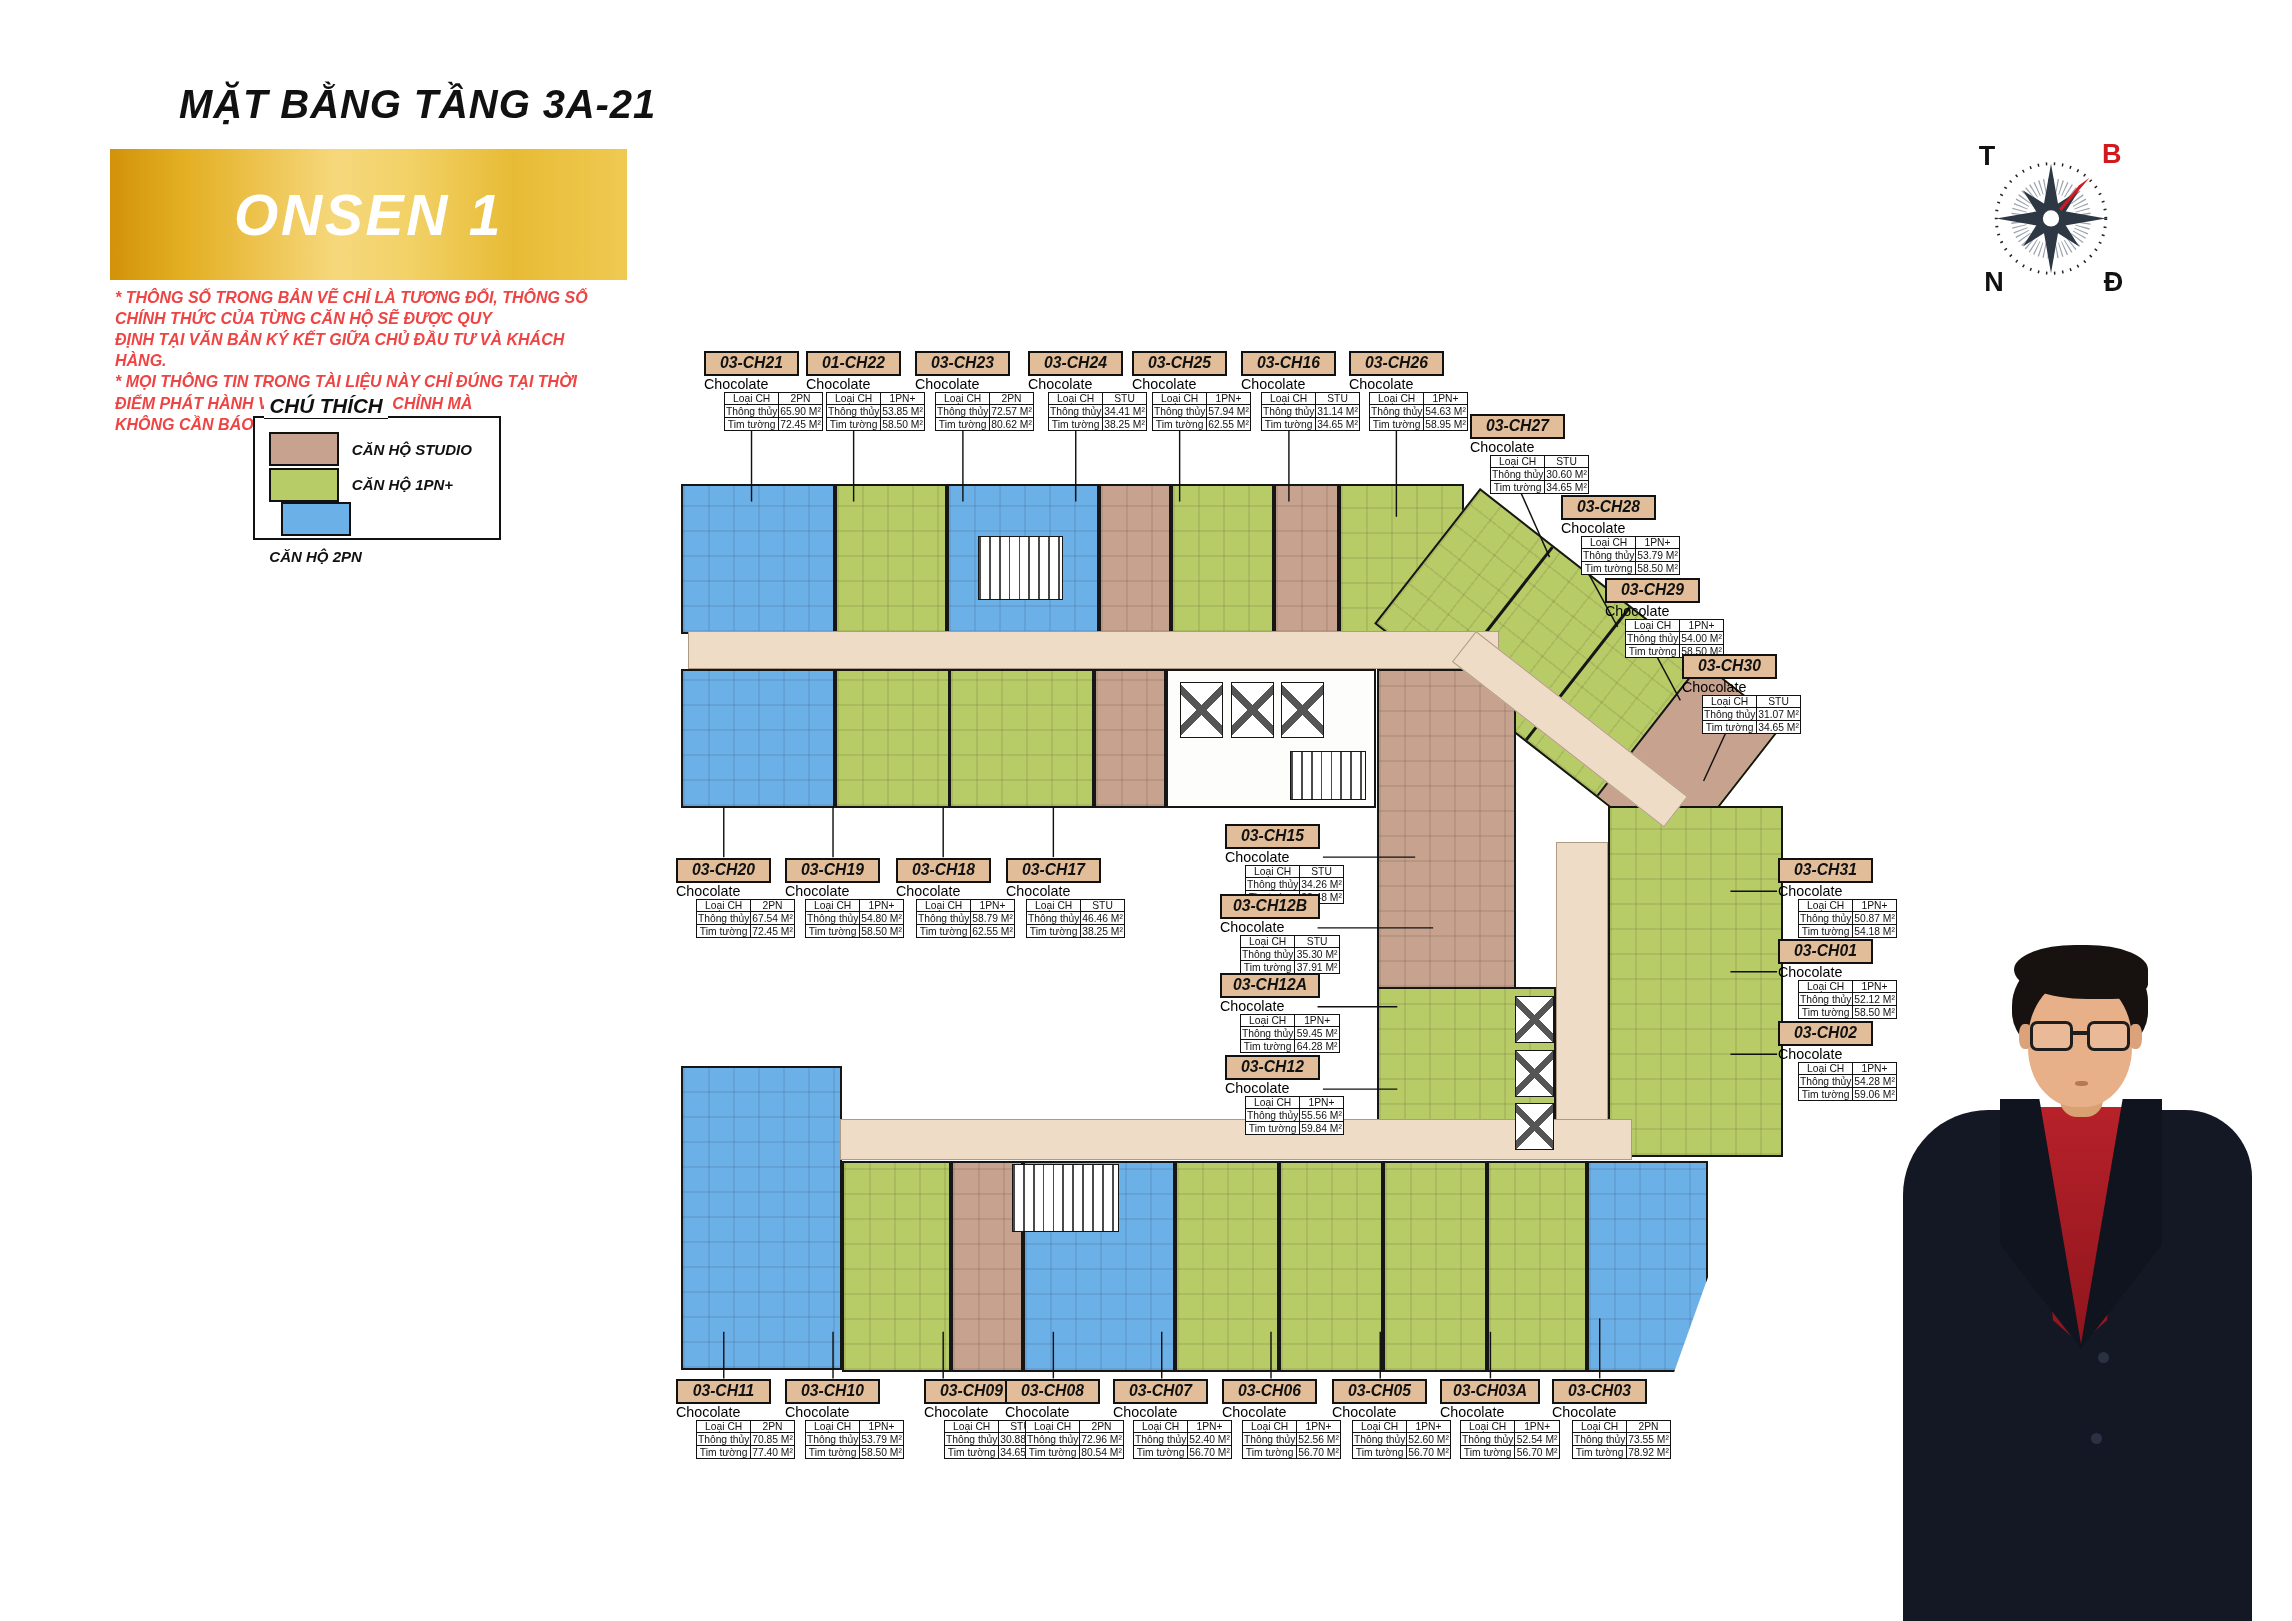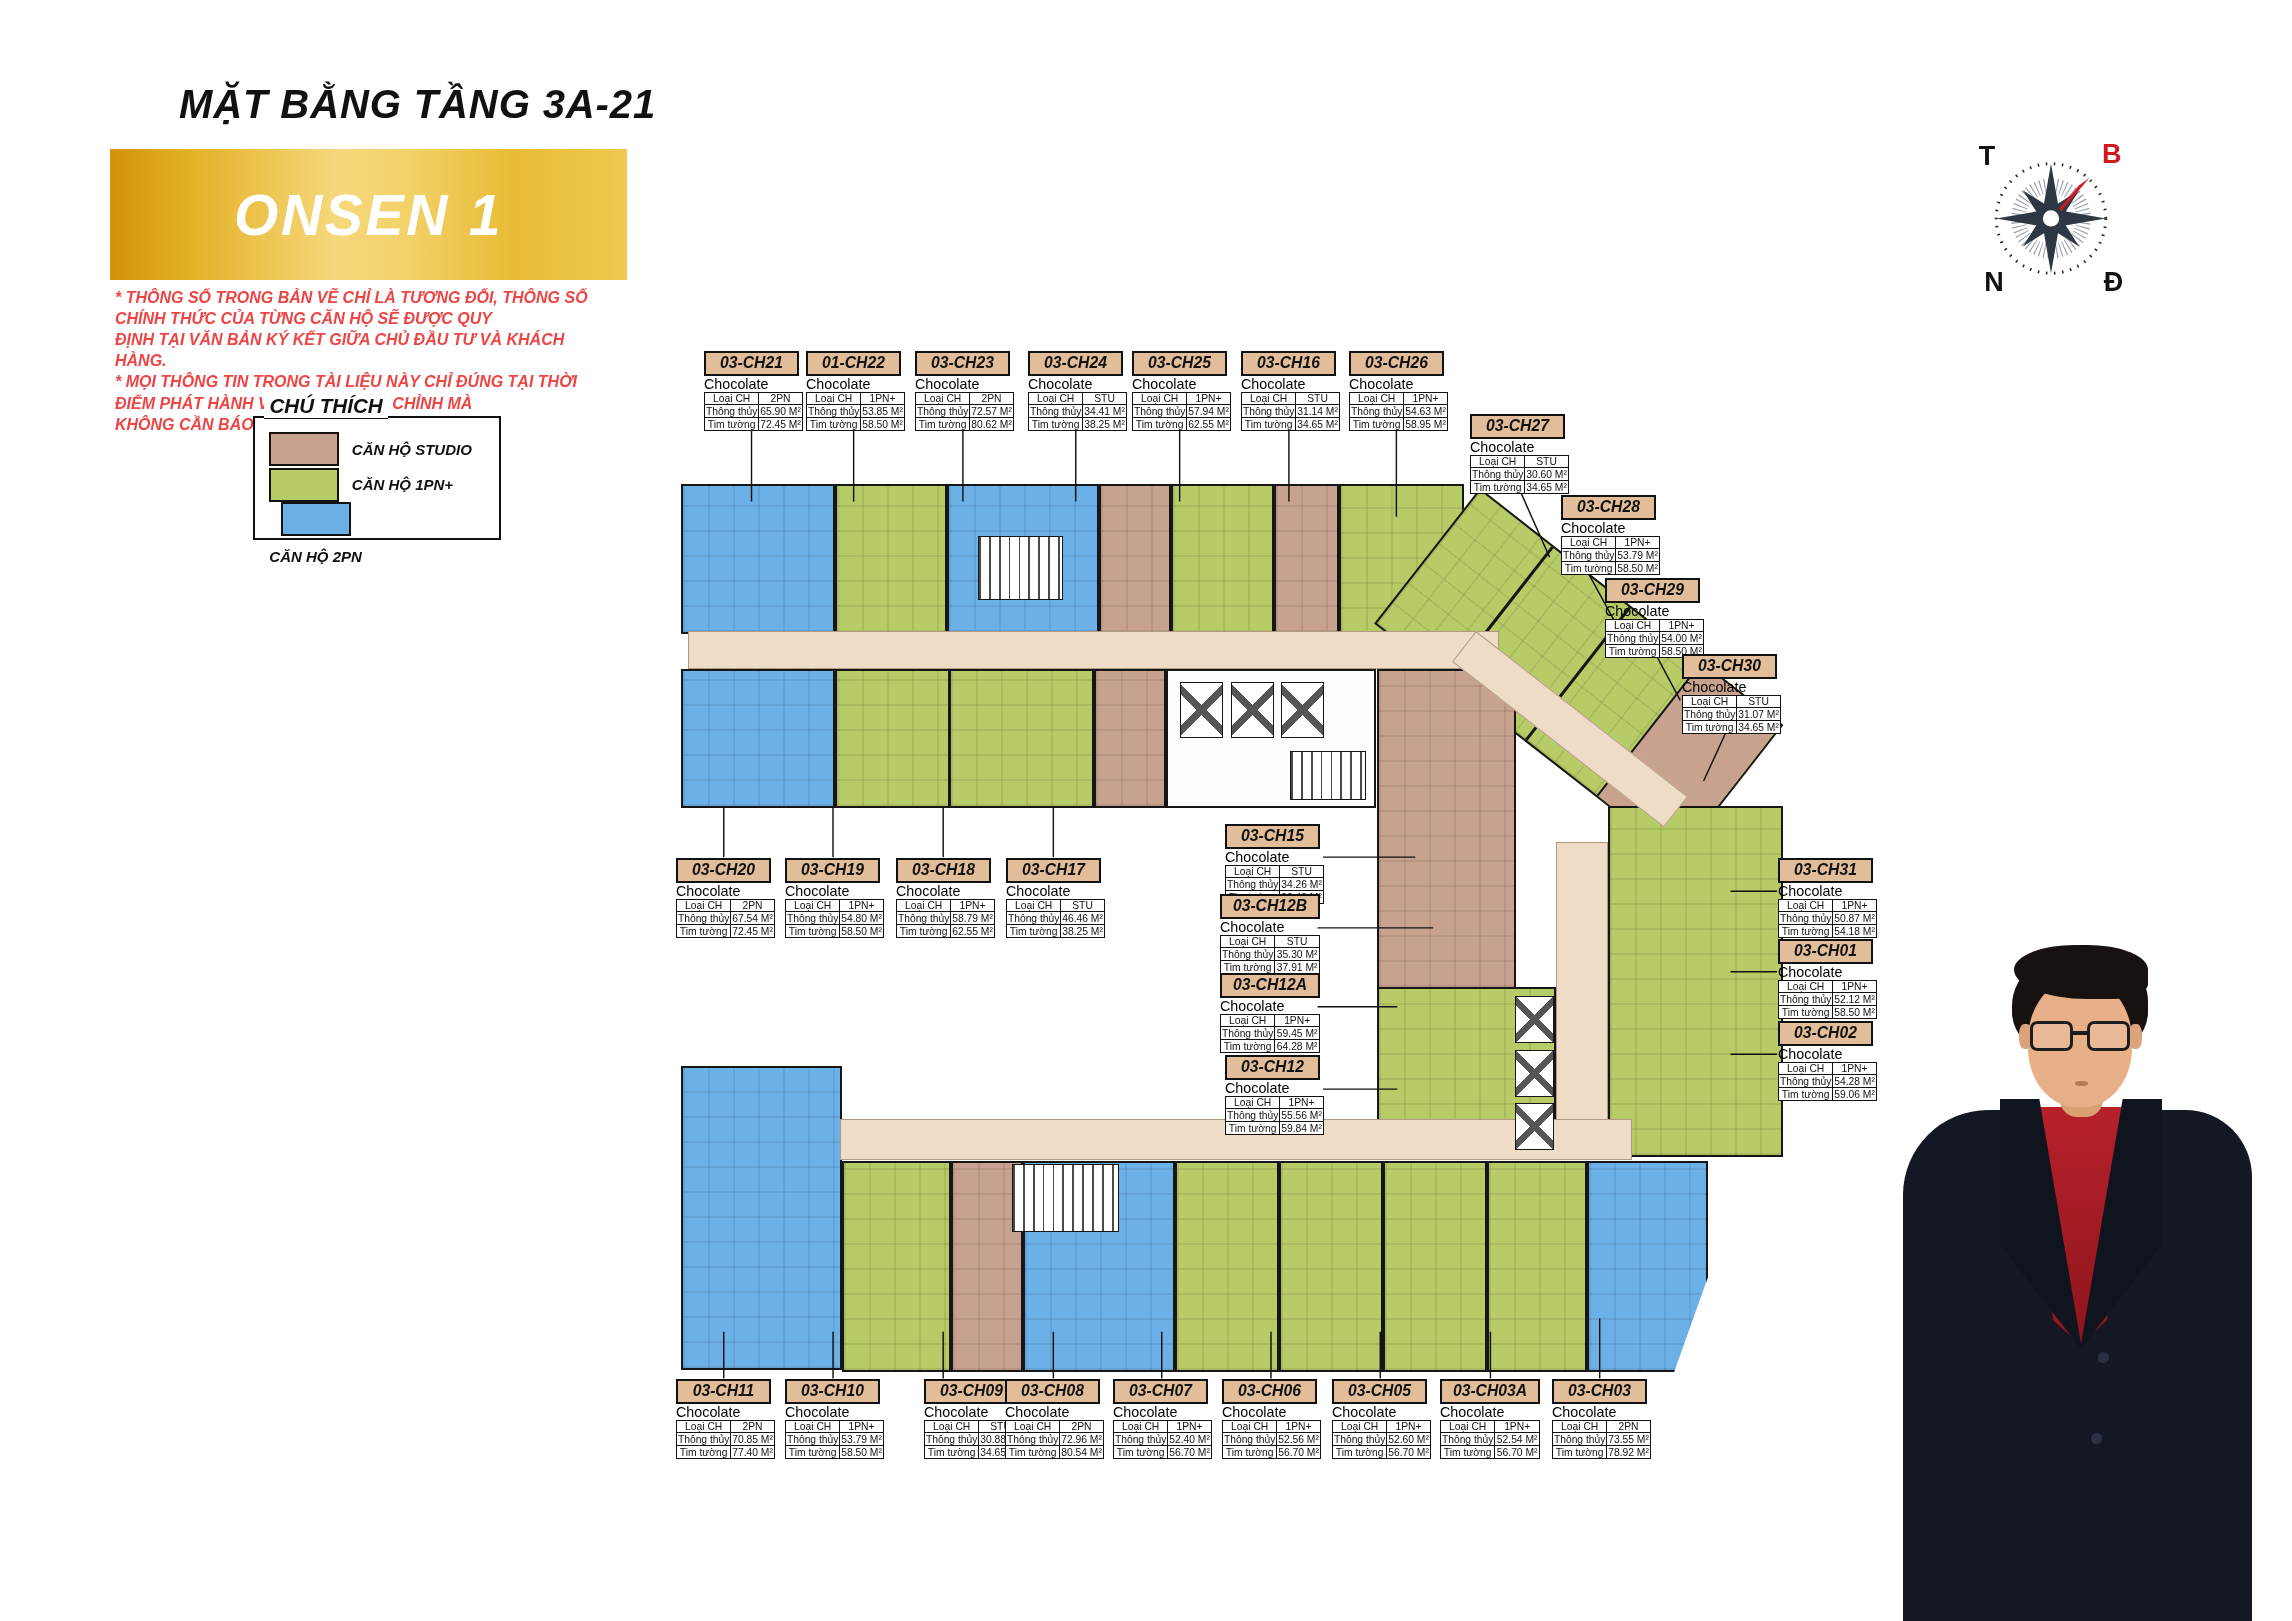--- a/index.html
+++ b/index.html
@@ -41,21 +41,21 @@
          background-image:repeating-linear-gradient(90deg,#4a4a4a 0 1.8px,transparent 1.8px 9.9px);}
   .lift{background-color:#fff;border:1.8px solid #161616;z-index:3;
         background-image:linear-gradient(45deg,transparent 45%,#555 45% 55%,transparent 55%),
                          linear-gradient(135deg,transparent 45%,#555 45% 55%,transparent 55%);}
   .rot{transform-origin:0 0;}
 
   
   .ucard{position:absolute;width:95px;z-index:6;}
   .ucard .hd{background:#e1bd99;border:2.2px solid #111;font-weight:bold;font-style:italic;
              font-size:15.7px;text-align:center;padding:0.9px 0 1.8px;color:#111;white-space:nowrap;}
-  .ucard table{width:100%;border-collapse:collapse;background:#fff;}
+  .ucard table{width:100%;border-collapse:collapse;background:#fff;margin-left:20px;}
   .ucard td{border:1.4px solid #111;font-size:10.3px;padding:0.4px 0.9px;text-align:center;
             white-space:nowrap;color:#111;}
   .ucard td.f{width:50%;}
 
   #leader-svg{position:absolute;left:0;top:0;z-index:4;}
 
   
   .person{left:1876px;top:931px;width:399px;height:690px;overflow:hidden;z-index:1;}
 </style>
 </head>

